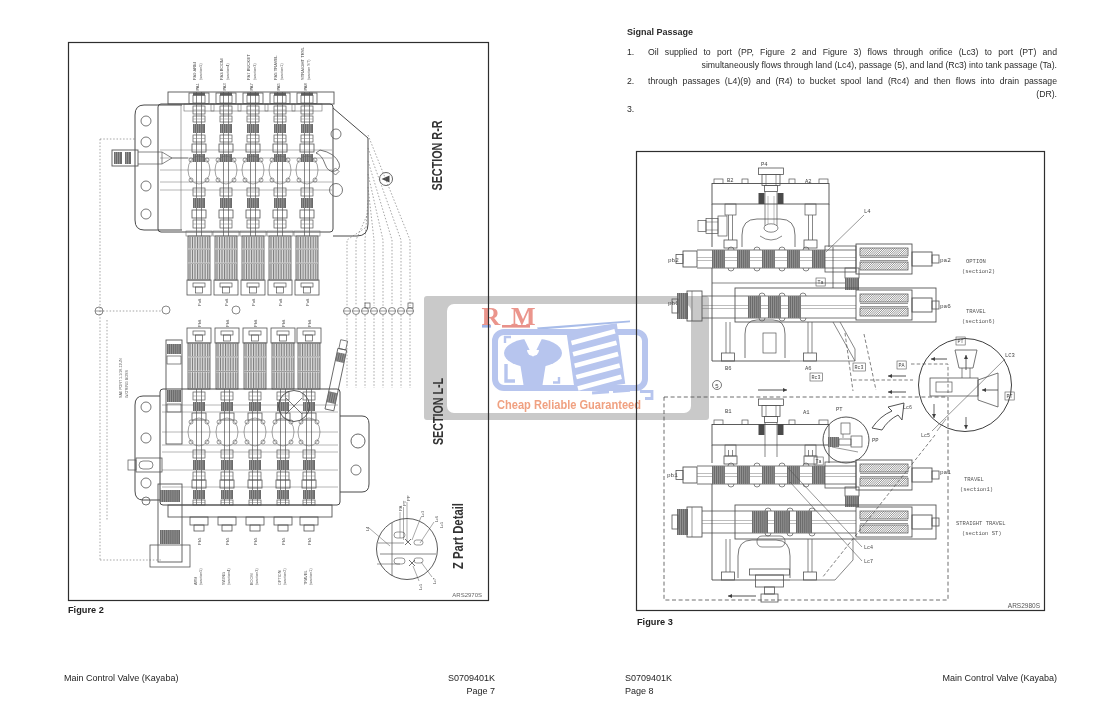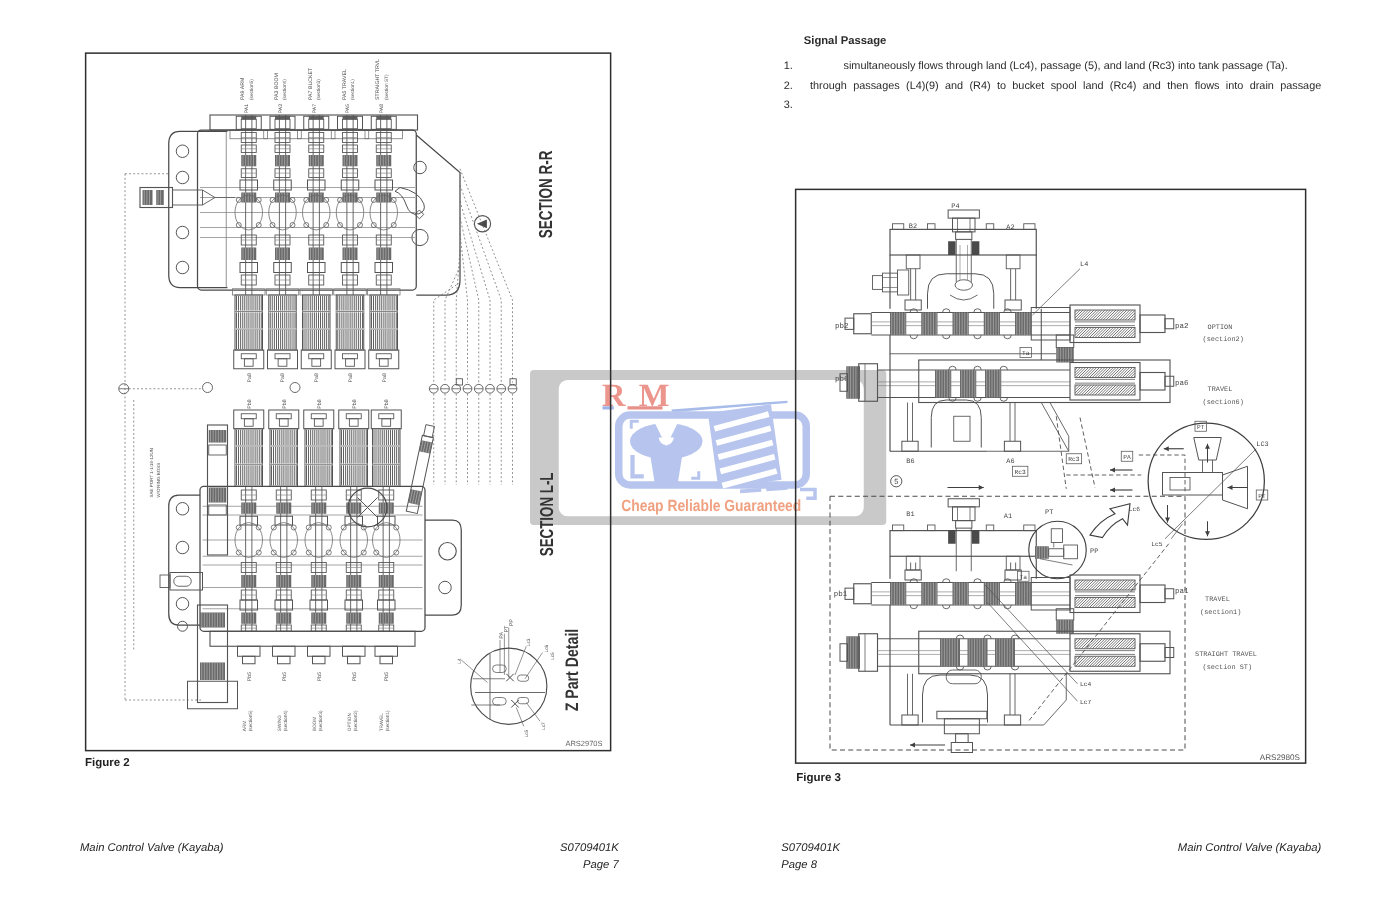--- a/index.html
+++ b/index.html
@@ -1,22 +1,22 @@
 <!DOCTYPE html>
 <html><head><meta charset="utf-8"><style>
 html,body{margin:0;padding:0;background:#fff;}
 body{width:1120px;height:722px;position:relative;font-family:"Liberation Sans",sans-serif;}
 .abs{position:absolute;}
 #sigtext{left:627px;top:27px;width:430px;color:#2b2b2b;}
-#sigtext h4{margin:0 0 9px 16px;font-size:9px;}
+#sigtext h4{margin:0 0 9px 0;font-size:9px;}
 .item{position:relative;padding-left:21px;margin-bottom:2.5px;font-size:8.7px;line-height:13px;}
 .item .num{position:absolute;left:0;top:0;}
 .jline{text-align:justify;text-align-last:justify;}
-.lline{text-align:center;}
-.foot{font-size:9px;color:#1e1e1e;line-height:13px;font-style:italic;}
+.lline{text-align:right;}
+.foot{font-size:9px;color:#1e1e1e;line-height:13px;}
 </style></head><body>
 
 <svg class="abs" style="left:0;top:0" width="1120" height="722" viewBox="0 0 1120 722">
 
 <rect x="424" y="296" width="285" height="124" rx="3" fill="#c9c9c9"></rect>
 <rect x="447" y="304" width="244" height="109" rx="7" fill="#ffffff"></rect>
 
 <text x="481.5" y="324.5" font-family="Liberation Serif, serif" font-weight="bold" font-size="26" fill="#eb958c">R</text>
 <text x="511" y="324.5" font-family="Liberation Serif, serif" font-weight="bold" font-size="26" fill="#eb958c">M</text>
 
@@ -1660,25 +1660,27 @@
 
 <text x="1040" y="608" font-size="6.5" fill="#555" text-anchor="end">ARS2980S</text>
 
 <text x="637" y="625" font-size="9.2" font-weight="bold" fill="#222">Figure 3</text>
 </svg>
 
 <div class="abs" id="sigtext">
 <h4>Signal Passage</h4>
 <div class="item">
       <span class="num">1.</span>
+      <div class="jline">Oil supplied to port (PP, Figure 2 and Figure 3) flows through orifice (Lc3) to port (PT) and</div>
       <div class="lline">simultaneously flows through land (Lc4), passage (5), and land (Rc3) into tank passage (Ta).</div>
     </div>
 <div class="item">
       <span class="num">2.</span>
       <div class="jline">through passages (L4)(9) and (R4) to bucket spool land (Rc4) and then flows into drain passage</div>
+      <div class="lline">(DR).</div>
     </div>
 <div class="item">
       <span class="num">3.</span>
     </div>
 </div>
 
 <div class="abs foot" style="left:64px;top:671.5px;">Main Control Valve (Kayaba)</div>
 
 <div class="abs foot" style="left:295px;top:671.5px;width:200px;text-align:right;">S0709401K<br>Page 7</div>
 

